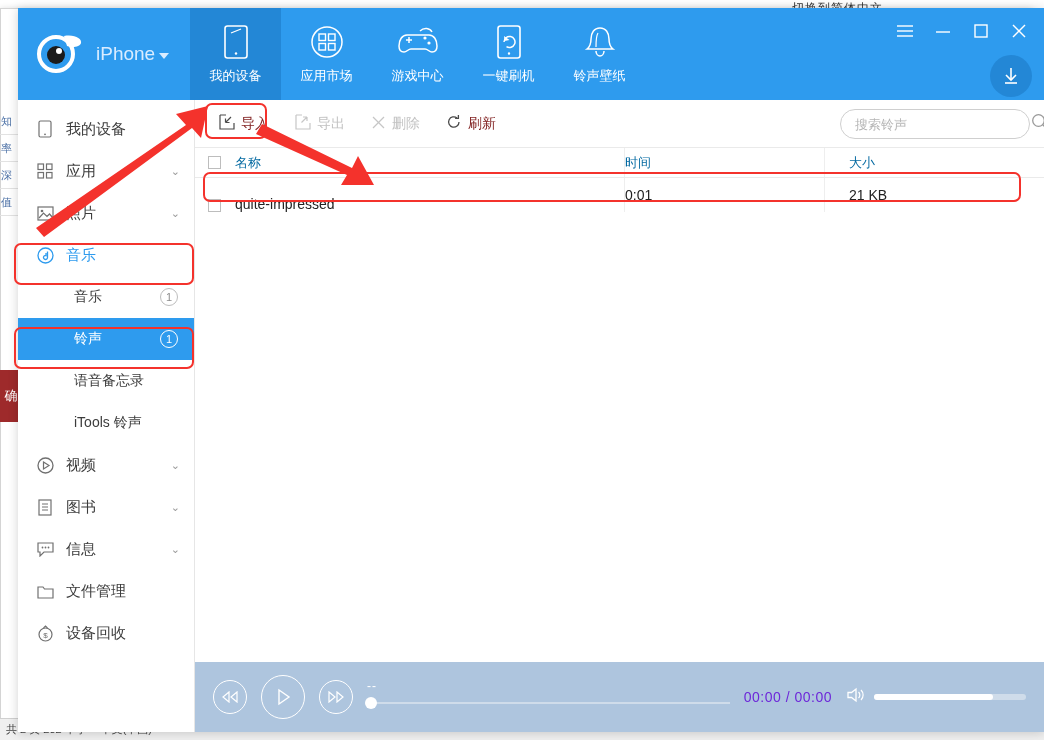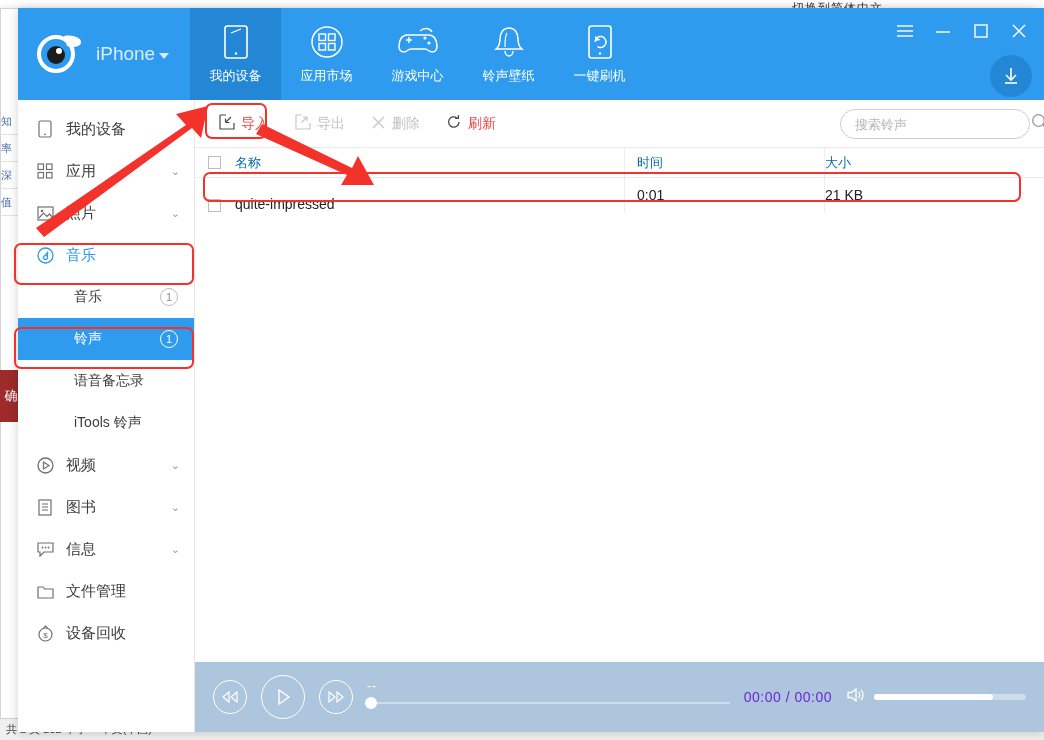--- a/index.html
+++ b/index.html
@@ -128,21 +128,21 @@
   .content {
     position:absolute; left:177px; top:92px; width:849px; height:632px;
     background:#ffffff;
   }
   .toolbar {
     height:48px; display:flex; align-items:center; gap:6px;
     padding-left:14px; border-bottom:1px solid #eaeaea; position:relative;
   }
   .tbtn {
     display:flex; align-items:center; gap:6px; height:30px; padding:0 10px;
-    font-size:14px; color:#ef4444; cursor:pointer; white-space:nowrap;
+    font-size:14px; color:#7f1d1d; cursor:pointer; white-space:nowrap;
   }
   .tbtn.disabled { color:#c2c2c2; cursor:default; }
   .searchbox {
     position:absolute; right:14px; top:9px; width:190px; height:30px;
     border:1px solid #cfcfcf; border-radius:16px;
     display:flex; align-items:center; padding:0 10px 0 14px; 
   }
   .searchbox input {
     flex:1; border:0; outline:0; font-size:13px; color:#333;
     font-family:"Liberation Sans", sans-serif; background:transparent;
@@ -152,22 +152,22 @@
   .tbl-head {
     height:30px; display:flex; align-items:center;
     border-bottom:1px solid #eaeaea; font-size:13px; color:#0369a1;
   }
   .tbl-row {
     height:34px; display:flex; align-items:flex-end;
     font-size:14px; color:#222; position:relative;
   }
   .c-chk { width:38px; display:flex; justify-content:center; }
   .c-name { flex:1; padding-left:2px; }
-  .c-time { width:200px; border-left:1px solid #eee; padding-left:12px; height:100%; display:flex; align-items:center;}
-  .c-size { width:220px; border-left:1px solid #eee; padding-left:0; height:100%; display:flex; align-items:center;}
+  .c-time { width:200px; border-left:1px solid #eee; height:100%; display:flex; align-items:center;}
+  .c-size { width:220px; border-left:1px solid #eee; padding-left:24px; height:100%; display:flex; align-items:center;}
   .tbl-head .c-time, .tbl-head .c-size { border-left:1px solid #eee; }
   .chk {
     width:13px;height:13px;border:1px solid #bdbdbd;background:#fff;
     display:inline-block; cursor:pointer;
   }
 
   
   .player {
     position:absolute; left:0; bottom:0; width:849px; height:70px;
     background:#aec5de; display:flex; align-items:center; padding:0 18px;
@@ -271,38 +271,38 @@
                 <line x1="11" y1="10" x2="11" y2="16" stroke="#fff" stroke-width="1.5"></line>
                 <circle cx="27" cy="11" r="1.6" fill="#fff"></circle>
                 <circle cx="31" cy="16" r="1.6" fill="#fff"></circle>
                 <path d="M22 4 c4-4 10-3 12 1" fill="none" stroke="#fff" stroke-width="1.4"></path>
               </svg>
           </div>
           <div class="lbl">游戏中心</div>
         </div>
         <div class="navtab">
           <div class="ic">
-            <svg width="34" height="36" viewBox="0 0 34 36">
-                <path d="M17 4 c-6 0-9 5-9 11 c0 7-4 10-4 10 h26 c0 0-4-3-4-10 c0-6-3-11-9-11 z" fill="none" stroke="#fff" stroke-width="1.5"></path>
-                <path d="M13 27 c0 3 2 5 4 5 c2 0 4-2 4-5" fill="none" stroke="#fff" stroke-width="1.5"></path>
-                <path d="M15 9 c-2 3-2 10-2 14" fill="none" stroke="#fff" stroke-width="1.2"></path>
-              </svg>
-          </div>
-          <div class="lbl">铃声壁纸</div>
-        </div>
-        <div class="navtab">
-          <div class="ic">
             <svg width="28" height="36" viewBox="0 0 28 36">
                 <rect x="3" y="2" width="22" height="32" rx="2.5" fill="none" stroke="#fff" stroke-width="1.6"></rect>
                 <path d="M9 18 a5.5 5.5 0 1 1 2.5 4.6" fill="none" stroke="#fff" stroke-width="1.5"></path>
                 <path d="M9 12 l0.5 5 l5-1 z" fill="#fff"></path>
                 <circle cx="14" cy="29.5" r="1.2" fill="#fff"></circle>
               </svg>
           </div>
           <div class="lbl">一键刷机</div>
+        </div>
+        <div class="navtab">
+          <div class="ic">
+            <svg width="34" height="36" viewBox="0 0 34 36">
+                <path d="M17 4 c-6 0-9 5-9 11 c0 7-4 10-4 10 h26 c0 0-4-3-4-10 c0-6-3-11-9-11 z" fill="none" stroke="#fff" stroke-width="1.5"></path>
+                <path d="M13 27 c0 3 2 5 4 5 c2 0 4-2 4-5" fill="none" stroke="#fff" stroke-width="1.5"></path>
+                <path d="M15 9 c-2 3-2 10-2 14" fill="none" stroke="#fff" stroke-width="1.2"></path>
+              </svg>
+          </div>
+          <div class="lbl">铃声壁纸</div>
         </div>
       </div>
 
       <div class="winctrls">
         <div class="winbtn">
           <svg width="18" height="14" viewBox="0 0 18 14">
               <line x1="1" y1="2" x2="17" y2="2" stroke="#fff" stroke-width="1.4"></line>
               <line x1="1" y1="7" x2="17" y2="7" stroke="#fff" stroke-width="1.4"></line>
               <line x1="1" y1="12" x2="17" y2="12" stroke="#fff" stroke-width="1.4"></line>
             </svg>

